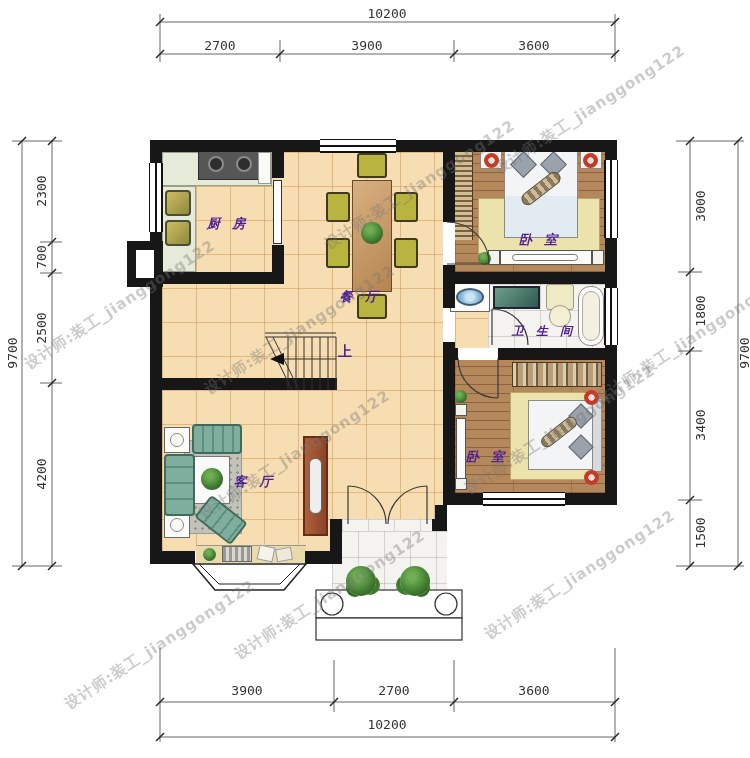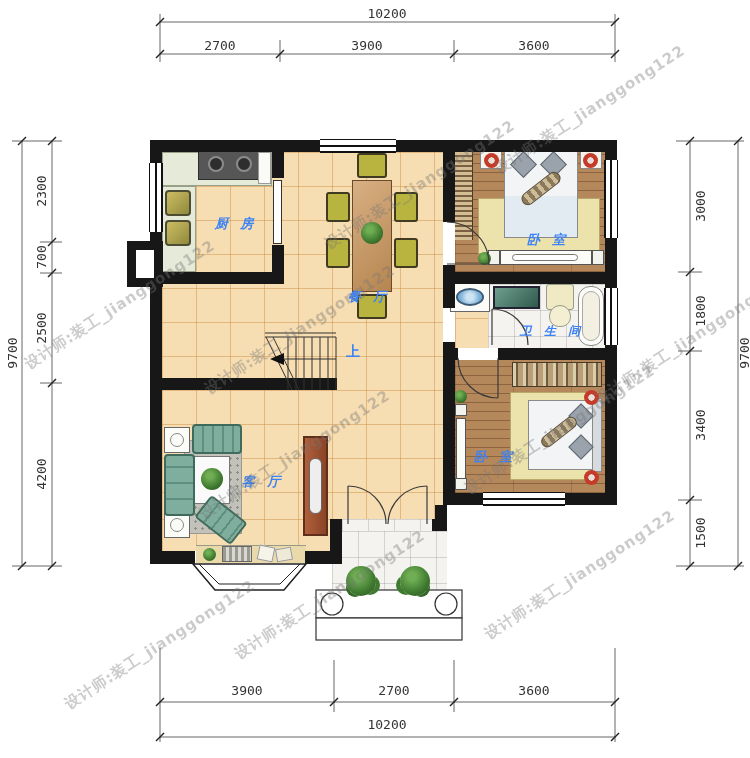--- a/index.html
+++ b/index.html
@@ -14,21 +14,21 @@
   .wood{background-color:#b5885c;
     background-image:repeating-linear-gradient(0deg,rgba(80,45,20,.40) 0 1px,transparent 1px 9px),
                      repeating-linear-gradient(90deg,rgba(80,45,20,.22) 0 1px,transparent 1px 58px);}
   .marble{background-color:#f4f3ef;
     background-image:linear-gradient(rgba(140,140,140,.32) 1px,transparent 1px),
                      linear-gradient(90deg,rgba(140,140,140,.32) 1px,transparent 1px);
     background-size:26px 26px;}
   .win-h{position:absolute;background:linear-gradient(to bottom,#111 0 1.5px,#fff 1.5px calc(50% - 1px),#111 calc(50% - 1px) calc(50% + 1px),#fff calc(50% + 1px) calc(100% - 1.5px),#111 calc(100% - 1.5px) 100%);}
   .win-v{position:absolute;background:linear-gradient(to right,#111 0 1.5px,#fff 1.5px calc(50% - 1px),#111 calc(50% - 1px) calc(50% + 1px),#fff calc(50% + 1px) calc(100% - 1.5px),#111 calc(100% - 1.5px) 100%);}
   .lbl{position:absolute;transform:translate(-50%,-50%);font:italic bold 13px "DejaVu Serif",serif;
-       color:#3b82f6;letter-spacing:4px;white-space:nowrap;z-index:8;margin-left:8px;}
+       color:#4c1d95;letter-spacing:4px;white-space:nowrap;z-index:8;}
   .dim{position:absolute;transform:translate(-50%,-50%);font:13px "DejaVu Sans Mono",monospace;
        color:#333;white-space:nowrap;z-index:8;}
   .dim.v{transform:translate(-50%,-50%) rotate(-90deg);}
   .wm{position:absolute;transform:translate(-50%,-50%) rotate(-33deg);
       font:bold 15px "DejaVu Sans",sans-serif;color:rgba(118,118,118,.38);
       white-space:nowrap;letter-spacing:1px;z-index:9;}
   .plant{position:absolute;border-radius:50%;
       background:radial-gradient(circle at 40% 35%,#6fae53 15%,#3f7a30 60%,#2b5a20 90%);}
   svg.overlay{position:absolute;left:0;top:0;z-index:6;pointer-events:none;}
   .furn{position:absolute;box-sizing:border-box;}

